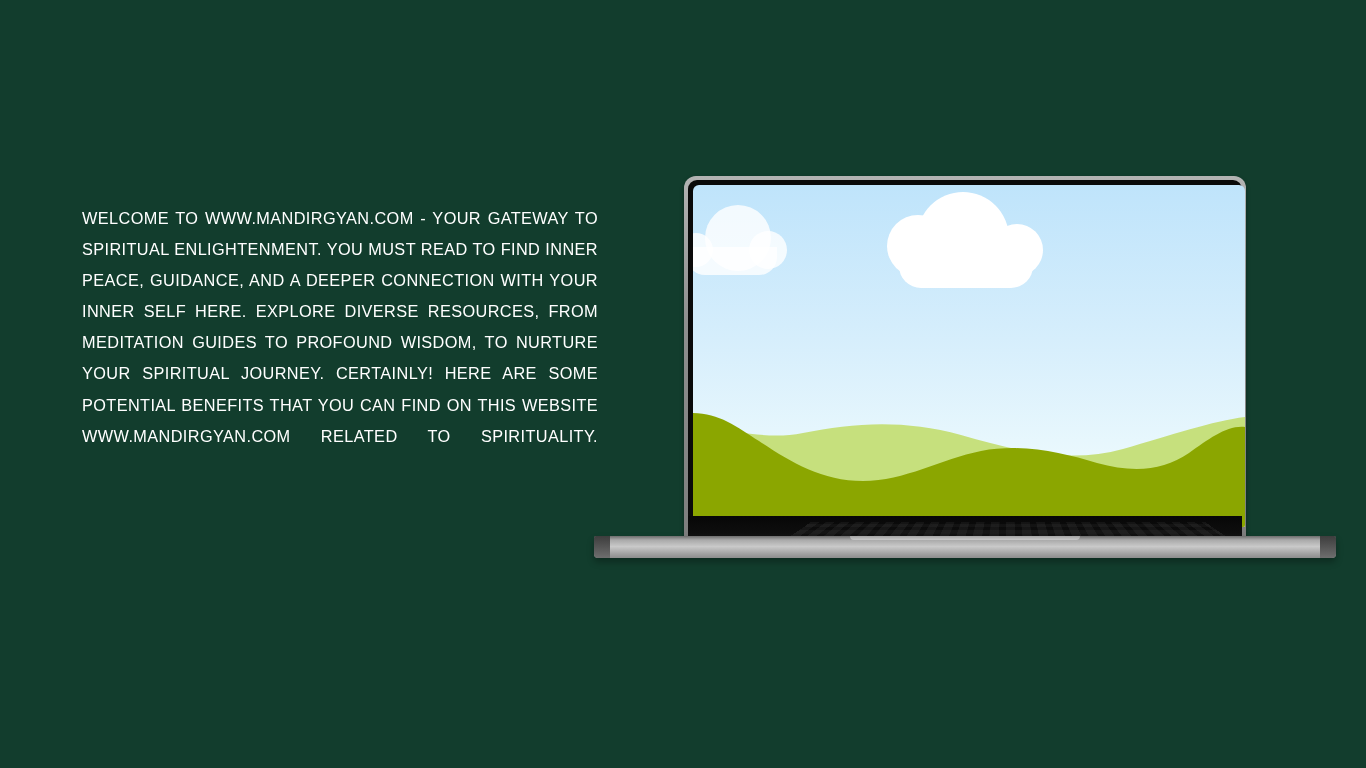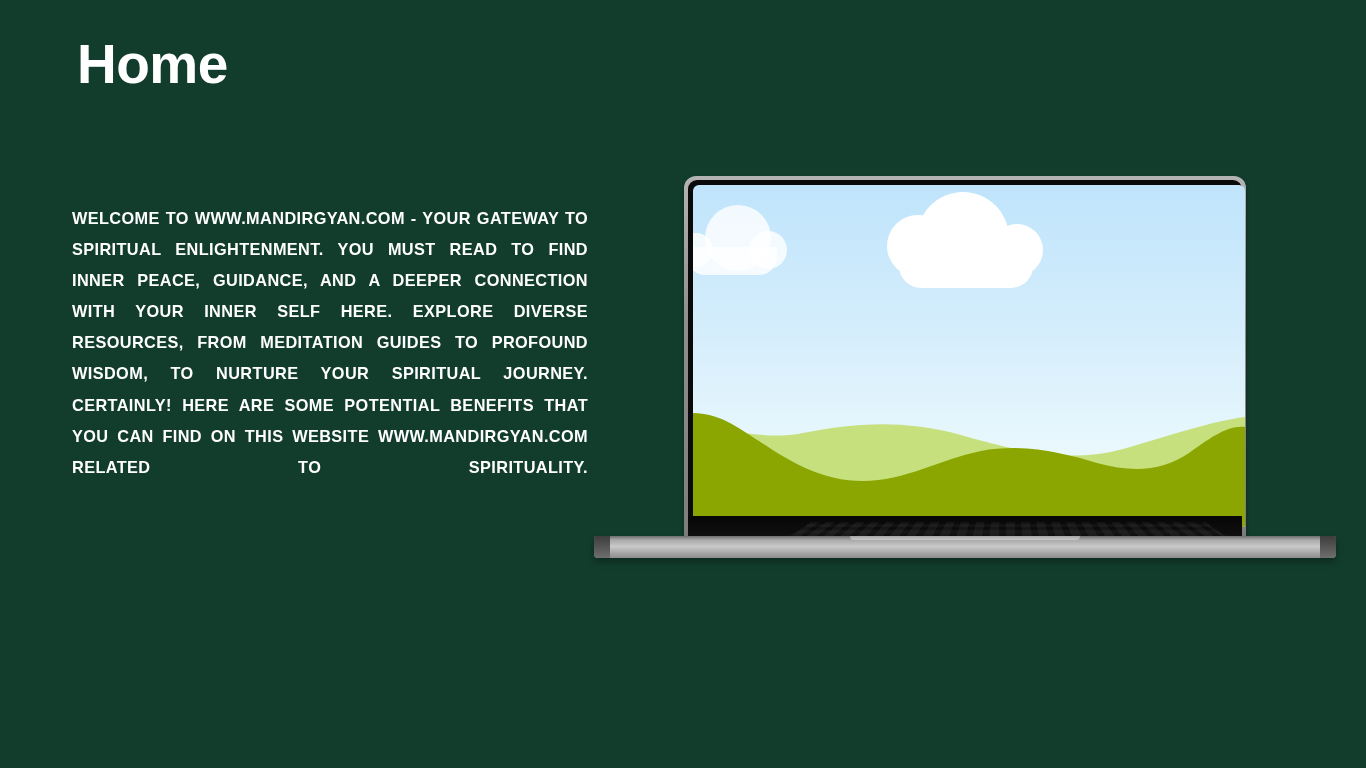--- a/index.html
+++ b/index.html
@@ -22,24 +22,24 @@
     font-size:55px;
     font-weight:bold;
     color:#ffffff;
     letter-spacing:-0.5px;
     line-height:1.05;
   }
 
   
   .body-copy {
     position:absolute;
-    left:72px; top:203px;
+    left:82px; top:203px;
     width:516px;
     font-size:16.3px;
-    font-weight:bold;
+    font-weight:normal;
     line-height:31.1px;
     color:#ffffff;
     text-transform:uppercase;
     text-align:justify;
     letter-spacing:0.4px;
   }
   .body-copy::after{ content:""; display:inline-block; width:100%; }
 
   
   .laptop { position:absolute; left:594px; top:176px; width:742px; height:392px; }
@@ -138,21 +138,20 @@
     position:absolute; left:50%; transform:translateX(-50%);
     top:0; width:230px; height:4px;
     background:rgba(255,255,255,.38); border-radius:0 0 6px 6px;
   }
 </style>
 </head>
 <body>
 
 <div class="slide">
 
-  <h1 class="page-title">Home</h1>
 
   <p class="body-copy">Welcome to www.mandirgyan.com - your gateway to spiritual enlightenment. You must read to find inner peace, guidance, and a deeper connection with your inner self here. Explore diverse resources, from meditation guides to profound wisdom, to nurture your spiritual journey. Certainly! Here are some potential benefits that you can find on this website www.mandirgyan.com related to spirituality.</p>
 
   <div class="laptop">
 
     <div class="lid">
       <div class="lid-inner">
 
         <div class="screen">
 

